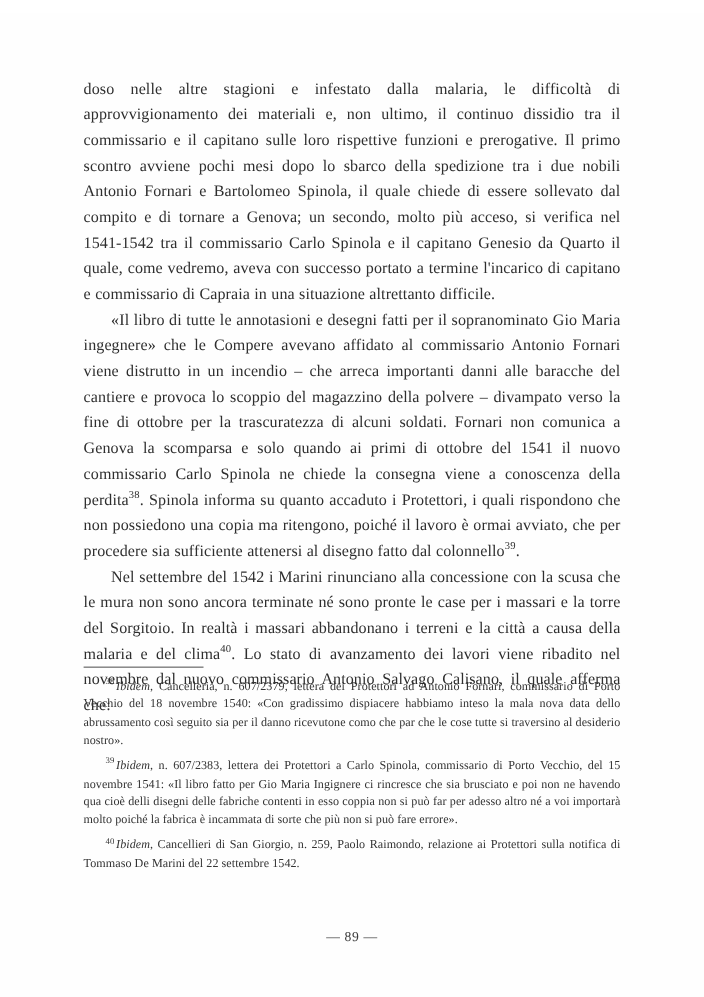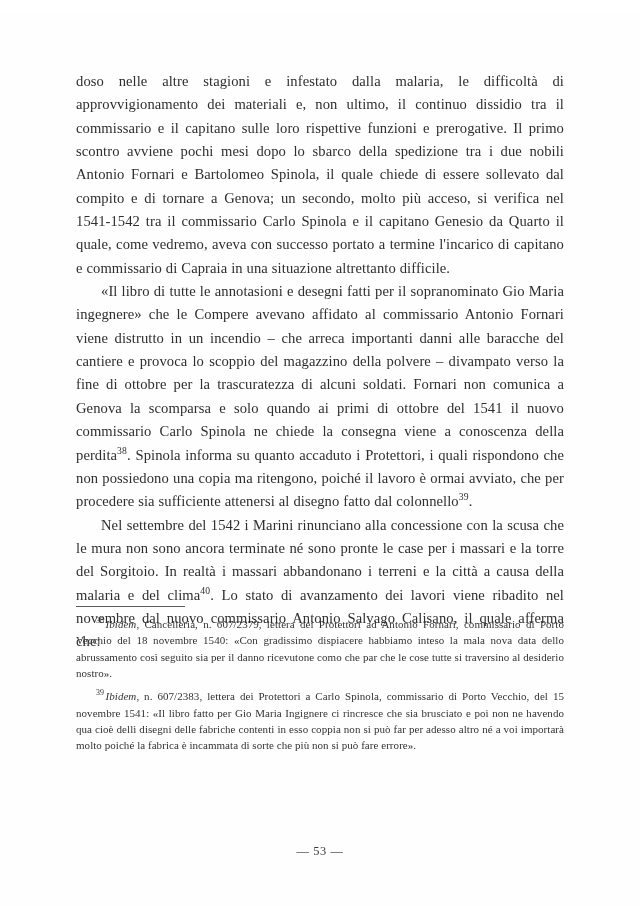--- a/index.html
+++ b/index.html
@@ -133,18 +133,21 @@
   <div class="notes">
 
     <p class="note">
       <sup class="fnnum">38</sup><i>Ibidem</i><span>, Cancelleria, n. 607/2379, lettera dei Protettori ad Antonio Fornari, commissario di Porto Vecchio del 18 novembre 1540: «Con gradissimo dispiacere habbiamo inteso la mala nova data dello abrussamento così seguito sia per il danno ricevutone como che par che le cose tutte si traversino al desiderio nostro».</span>
     </p>
 
     <p class="note">
       <sup class="fnnum">39</sup><i>Ibidem</i><span>, n. 607/2383, lettera dei Protettori a Carlo Spinola, commissario di Porto Vecchio, del 15 novembre 1541: «Il libro fatto per Gio Maria Ingignere ci rincresce che sia brusciato e poi non ne havendo qua cioè delli disegni delle fabriche contenti in esso coppia non si può far per adesso altro né a voi importarà molto poiché la fabrica è incammata di sorte che più non si può fare errore».</span>
     </p>
 
+    <p class="note">
+      <sup class="fnnum">40</sup><i>Ibidem</i><span>, Cancellieri di San Giorgio, n. 259, Paolo Raimondo, relazione ai Protettori sulla notifica di Tommaso De Marini del 22 settembre 1542.</span>
+    </p>
 
   </div>
 
-  <div class="folio">— 53 —</div>
+  <div class="folio">— 89 —</div>
 
 </div>
 
 </body></html>

